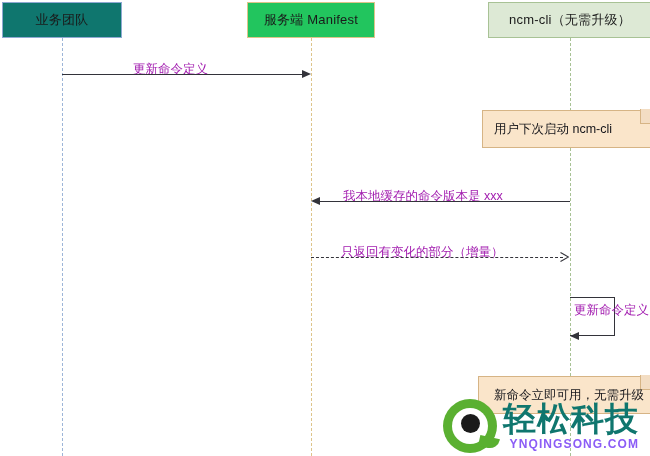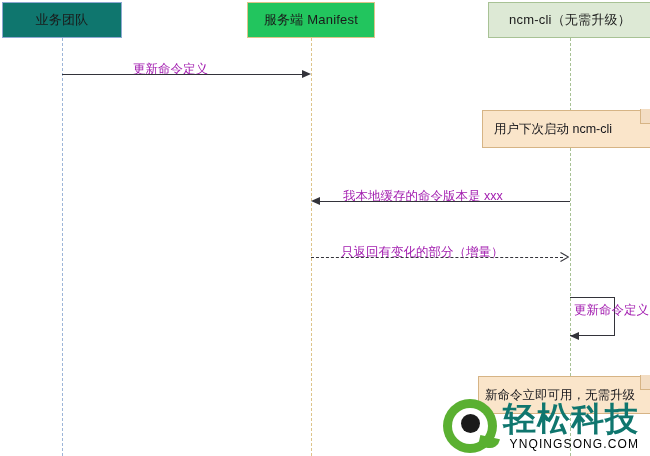--- a/index.html
+++ b/index.html
@@ -161,22 +161,22 @@
     line-height: 1;
   }
   .wm-cn {
     font-size: 33px;
     font-weight: bold;
     color: #0f766e;
     letter-spacing: 1px;
   }
   .wm-en {
     font-size: 12px;
-    font-weight: normal;
-    color: #000000;
+    font-weight: bold;
+    color: #8b5cf6;
     letter-spacing: 1.1px;
     text-align: right;
     margin-top: 3px;
   }
 </style>
 </head>
 <body>
 
 <div id="canvas">
 
@@ -215,21 +215,21 @@
     <path d="M0.5 0.5 L8.5 5 L0.5 9.5" fill="none" stroke="#33333a" stroke-width="1.1"></path>
   </svg>
 
   <div class="selfloop" style="left:570px; top:297px; width:45px; height:39px;"></div>
   <div class="arrowhead arrow-left-filled" style="left:570px; top:332px;"></div>
   <div class="msg-label" style="left:574px; top:303px;">更新命令定义</div>
 
   <div class="note" style="left:478px; top:376px; width:176px; height:38px;">
     <div class="note-body"></div>
     <div class="note-fold"></div>
-    <span class="note-text" style="padding-left:7px;">新命令立即可用，无需升级</span>
+    <span class="note-text" style="padding-left:16px;">新命令立即可用，无需升级</span>
   </div>
 
 
   <div class="watermark" style="left:443px; top:399px;">
     <div class="wm-eye">
       <div class="wm-eye-inner"></div>
       <div class="wm-pupil"></div>
       <div class="wm-tail"></div>
     </div>
     <div class="wm-textblock">

